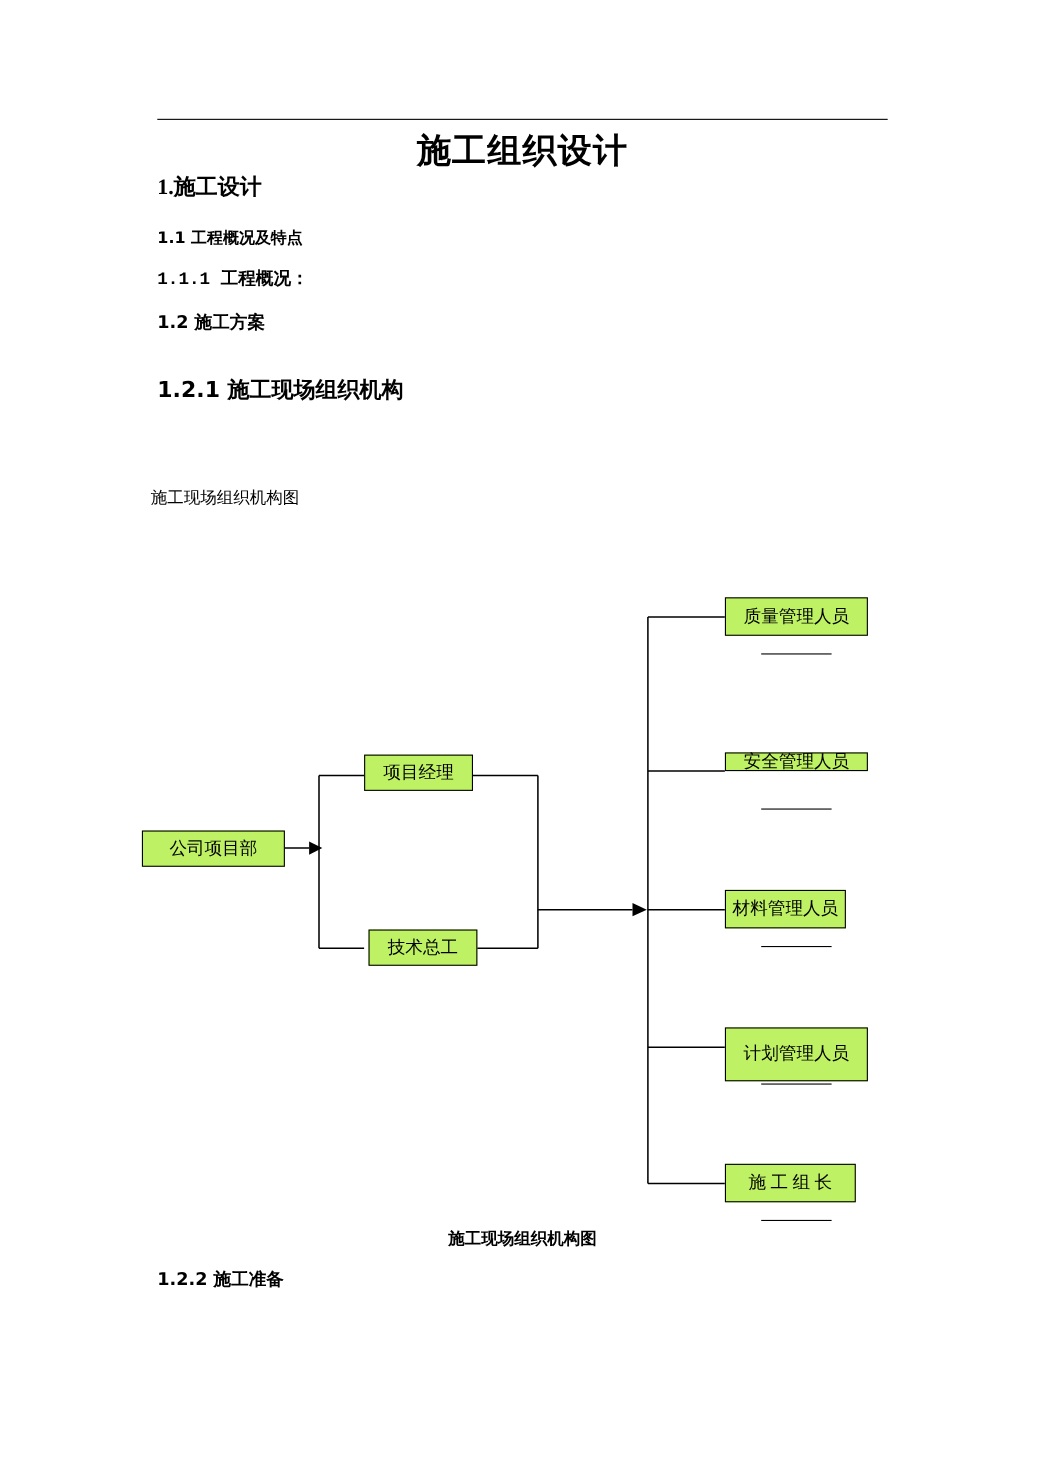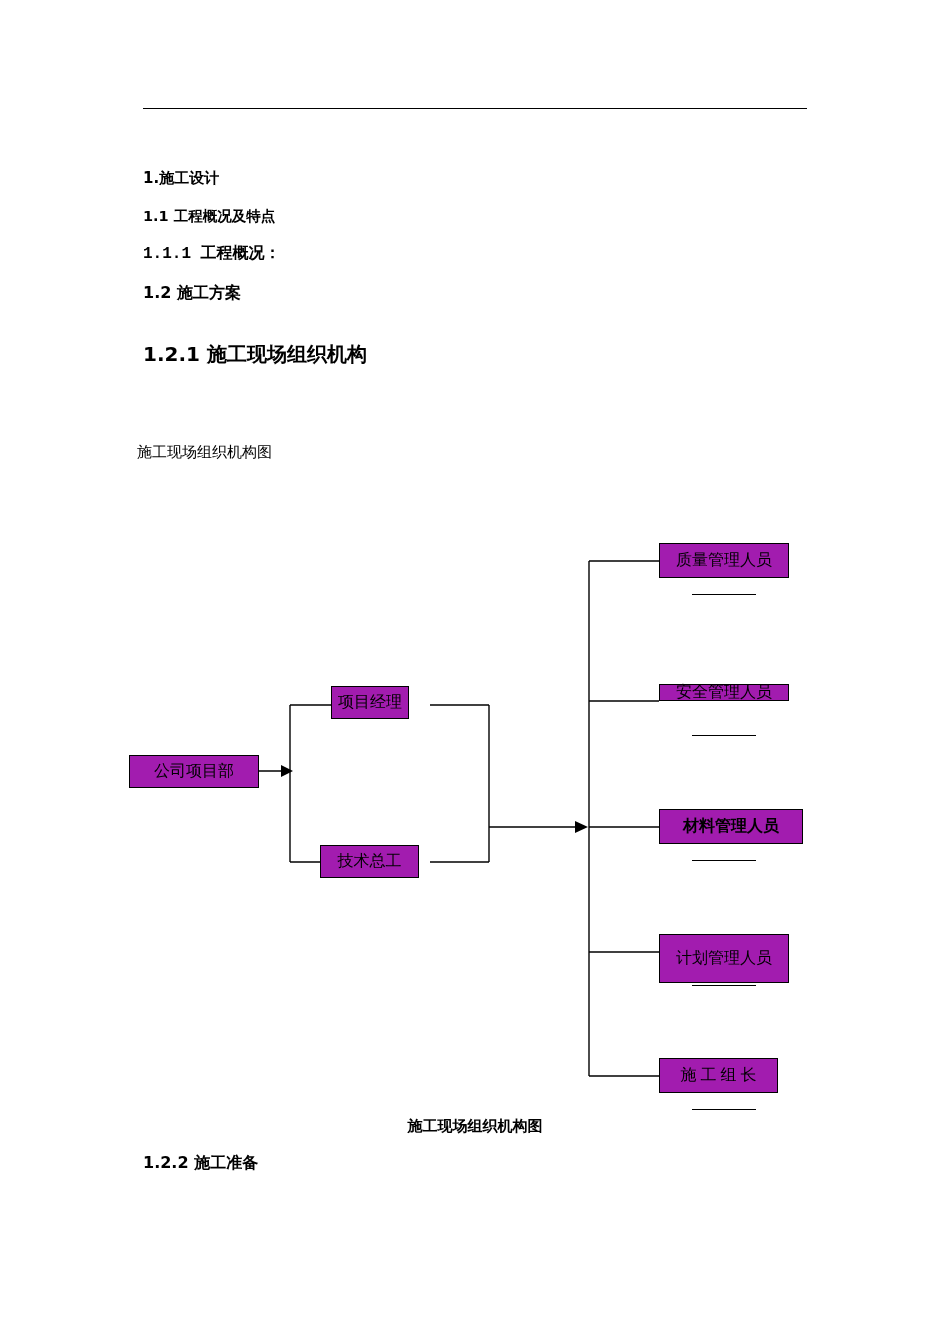--- a/index.html
+++ b/index.html
@@ -42,21 +42,21 @@
     letter-spacing: 1px;
     line-height: 42px;
   }
   .heading {
     position: absolute;
     left: 143px;
     font-family: "DejaVu Sans", "Liberation Sans", sans-serif;
     font-weight: bold;
     white-space: nowrap;
   }
-  .h-1 { top: 169px; font-size: 15px; }
+  .h-1 { top: 156px; font-size: 20px; font-family: Liberation Serif, serif; }
   .h-2 { top: 207px; font-size: 14.5px; }
   .h-3 { top: 243px; font-size: 16px; font-family: Liberation Mono, monospace; }
   .h-4 { top: 283px; font-size: 16px; }
   .h-5 { top: 341px; font-size: 20px; }
   .h-6 { top: 1153px; font-size: 16px; }
 
   .caption-top {
     position: absolute;
     left: 137px;
     top: 443px;
@@ -70,21 +70,21 @@
     top: 1117px;
     width: 664px;
     text-align: center;
     font-size: 15px;
     font-weight: bold;
     font-family: "Liberation Serif", "DejaVu Serif", serif;
   }
   .node {
     position: absolute;
     border: 1px solid #000;
-    background: #a21caf;
+    background: #bef264;
     font-family: "Liberation Serif", "DejaVu Serif", serif;
     font-size: 16px;
     text-align: center;
     color: #000;
     box-sizing: border-box;
     display: flex;
     align-items: center;
     justify-content: center;
     white-space: nowrap;
   }
@@ -101,20 +101,21 @@
     height: 1344px;
   }
 </style>
 </head>
 <body>
 
 <div class="page">
 
   <div class="top-rule"></div>
 
+  <div class="doc-title">施工组织设计</div>
 
   <div class="heading h-1">1.施工设计</div>
   <div class="heading h-2">1.1 工程概况及特点</div>
   <div class="heading h-3">1.1.1 工程概况：</div>
   <div class="heading h-4">1.2 施工方案</div>
   <div class="heading h-5">1.2.1 施工现场组织机构</div>
   <div class="heading h-6">1.2.2 施工准备</div>
 
   <div class="caption-top">施工现场组织机构图</div>
 
@@ -138,31 +139,31 @@
 
     <line x1="589" y1="561" x2="659" y2="561" stroke="#000" stroke-width="1.4"></line>
     <line x1="589" y1="701" x2="659" y2="701" stroke="#000" stroke-width="1.4"></line>
     <line x1="589" y1="827" x2="659" y2="827" stroke="#000" stroke-width="1.4"></line>
     <line x1="589" y1="952" x2="659" y2="952" stroke="#000" stroke-width="1.4"></line>
     <line x1="589" y1="1076" x2="659" y2="1076" stroke="#000" stroke-width="1.4"></line>
   </svg>
 
   <div class="node" style="left:129px; top:755px; width:130px; height:33px;">公司项目部</div>
 
-  <div class="node" style="left:331px; top:686px; width:78px; height:33px;">项目经理</div>
+  <div class="node" style="left:331px; top:686px; width:99px; height:33px;">项目经理</div>
 
-  <div class="node" style="left:320px; top:845px; width:99px; height:33px;">技术总工</div>
+  <div class="node" style="left:335px; top:845px; width:99px; height:33px;">技术总工</div>
 
   <div class="node" style="left:659px; top:543px; width:130px; height:35px;">质量管理人员</div>
   <div class="underline" style="left:692px; top:594px; width:64px;"></div>
 
   <div class="node" style="left:659px; top:684px; width:130px; height:17px;">安全管理人员</div>
   <div class="underline" style="left:692px; top:735px; width:64px;"></div>
 
-  <div class="node" style="left:659px; top:809px; width:144px; height:35px;font-weight:bold;">材料管理人员</div>
+  <div class="node" style="left:659px; top:809px; width:110px; height:35px;">材料管理人员</div>
   <div class="underline" style="left:692px; top:860px; width:64px;"></div>
 
   <div class="node" style="left:659px; top:934px; width:130px; height:49px;">计划管理人员</div>
   <div class="underline" style="left:692px; top:985px; width:64px;"></div>
 
   <div class="node" style="left:659px; top:1058px; width:119px; height:35px;">施 工 组 长</div>
   <div class="underline" style="left:692px; top:1109px; width:64px;"></div>
 
   <div class="caption-bottom">施工现场组织机构图</div>
 

